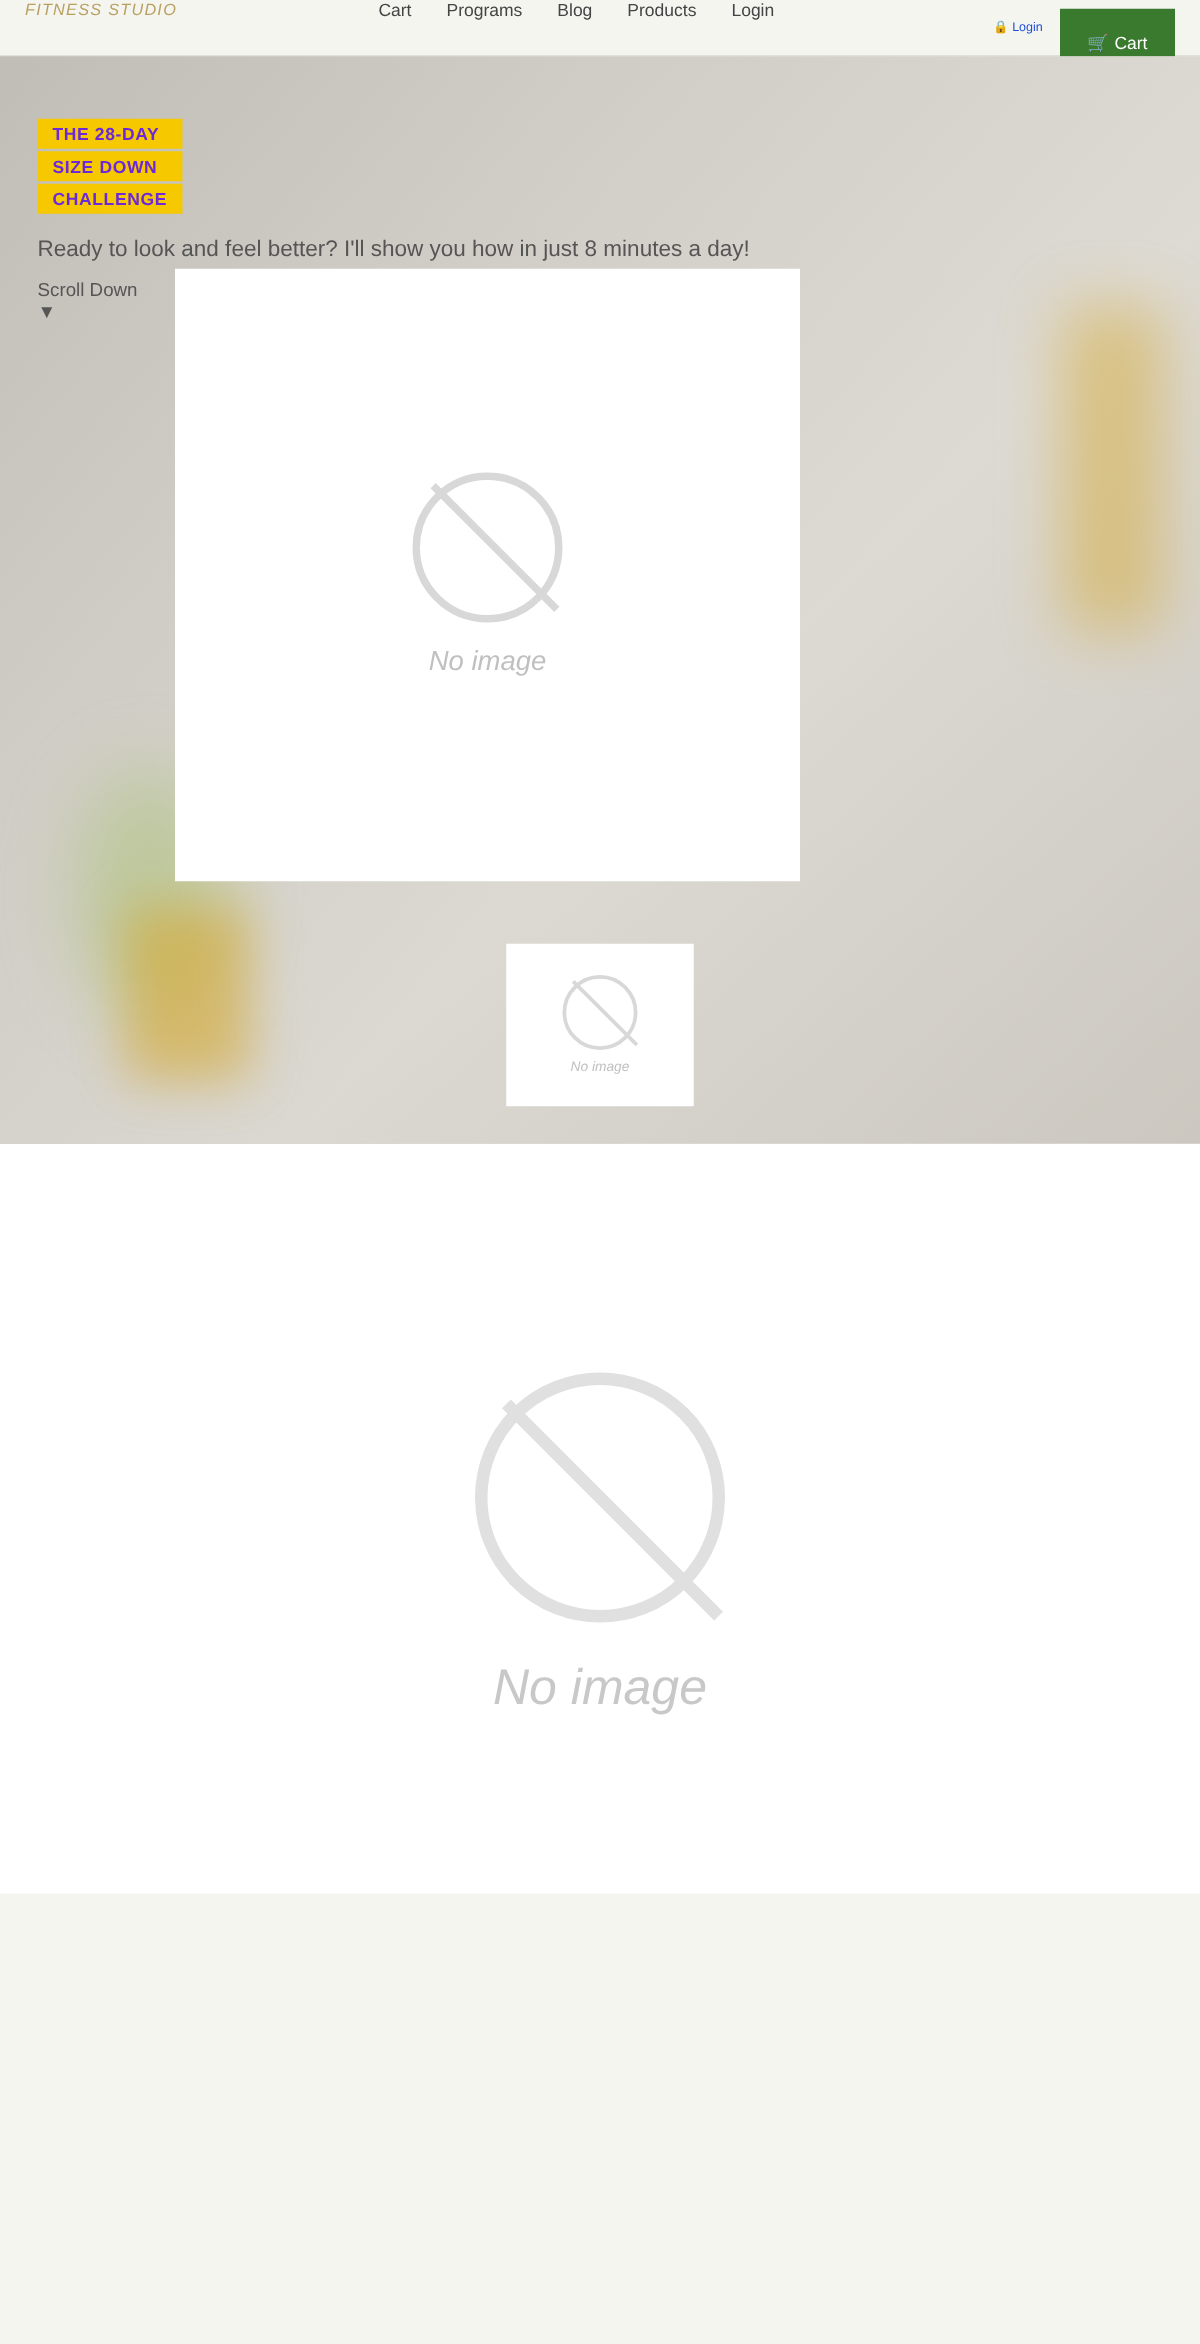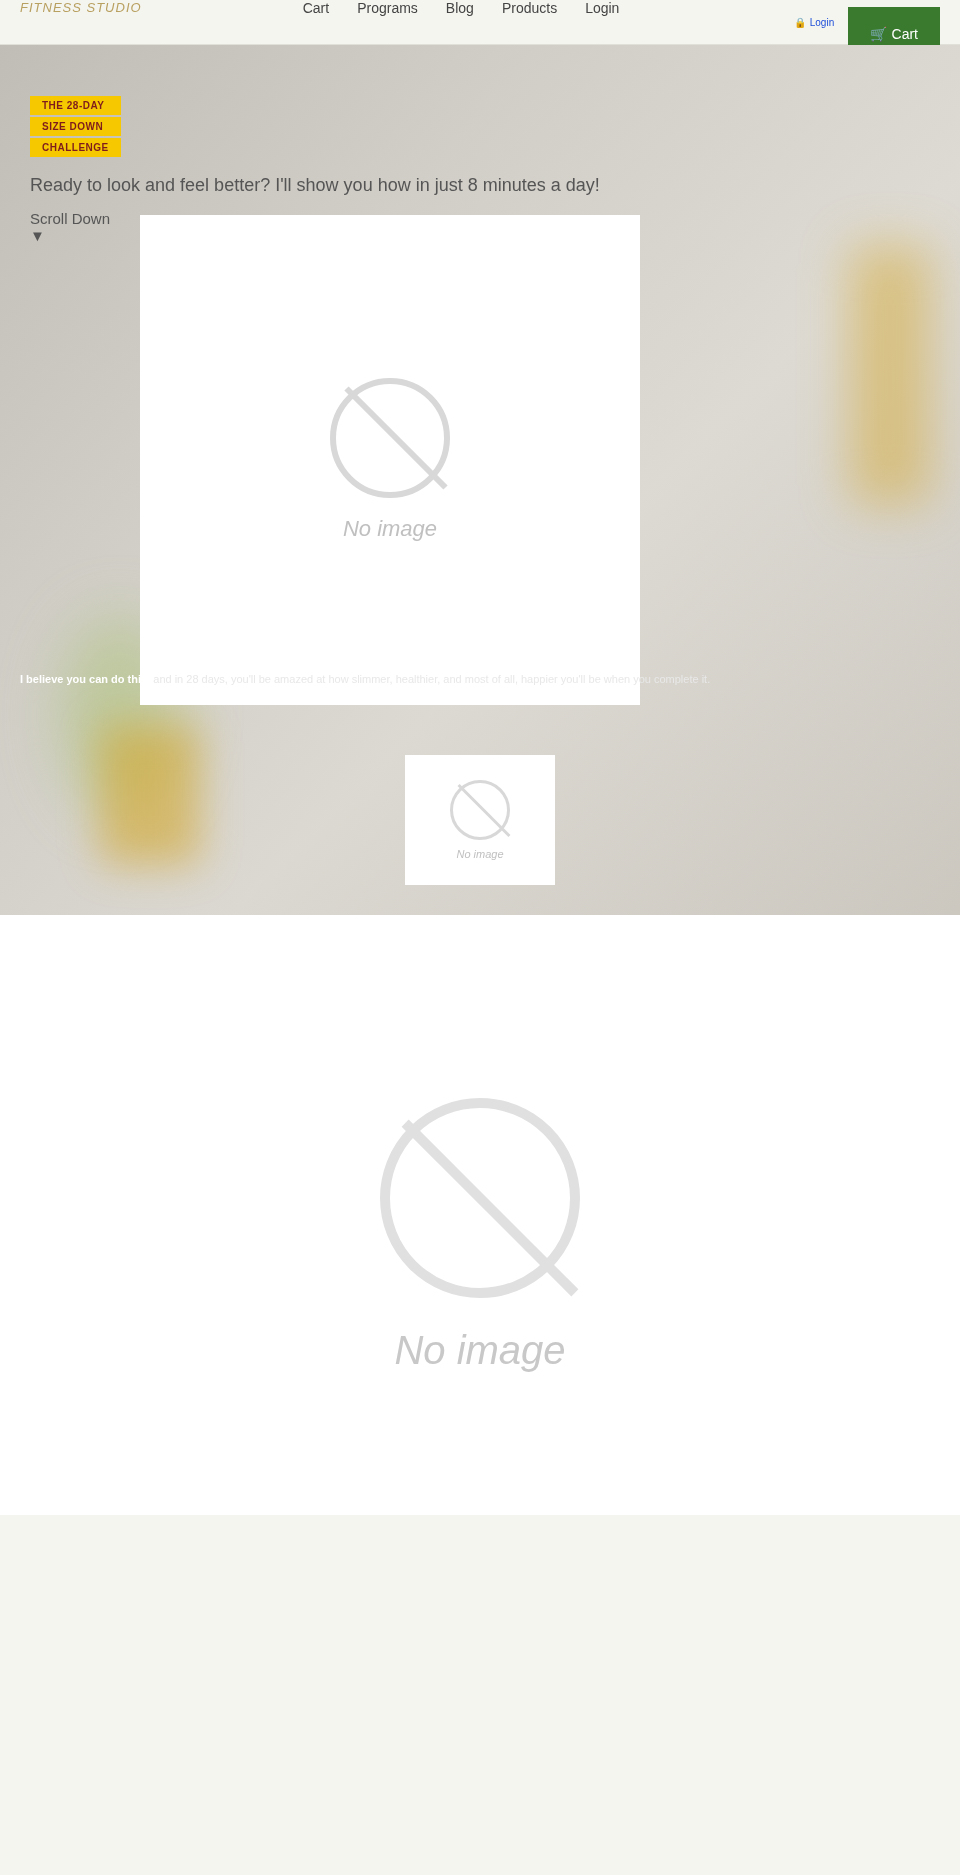--- a/index.html
+++ b/index.html
@@ -111,23 +111,23 @@
       padding: 50px 30px 0 30px;
     }
     .hero-badge-group {
       display: inline-flex;
       flex-direction: column;
       gap: 2px;
       margin-bottom: 18px;
     }
     .hero-badge {
       background: #f5c800;
-      color: #7f1d1d;
+      color: #6d28d9;
       font-weight: bold;
-      font-size: 10px;
+      font-size: 14px;
       padding: 4px 12px;
       display: inline-block;
       letter-spacing: 0.5px;
     }
     .hero-subtitle {
       font-size: 18px;
       color: #555;
       margin-bottom: 14px;
     }
     .scroll-down {
@@ -325,23 +325,20 @@
       <span>Scroll Down</span>
       <span>▼</span>
     </div>
   </div>
 
   <div class="hero-main-image">
     <div class="no-image-icon"></div>
     <span class="no-image-text">No image</span>
   </div>
 
-  <div class="hero-bottom-text">
-    <strong>I believe you can do this,</strong><span> and in 28 days, you'll be amazed at how slimmer, healthier, and most of all, happier you'll be when you complete it.</span>
-  </div>
 
   <div class="hero-small-image">
     <div class="no-image-icon-sm"></div>
     <span class="no-image-text-sm">No image</span>
   </div>
 </section>
 
 <section class="white-section">
   <div class="large-image-placeholder">
     <div class="no-image-icon-lg"></div>

